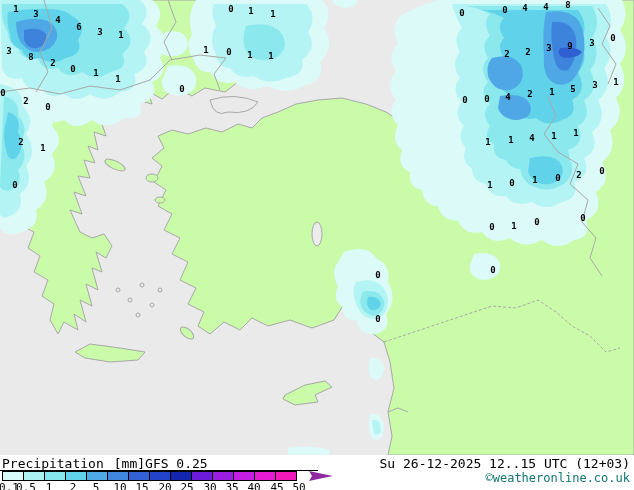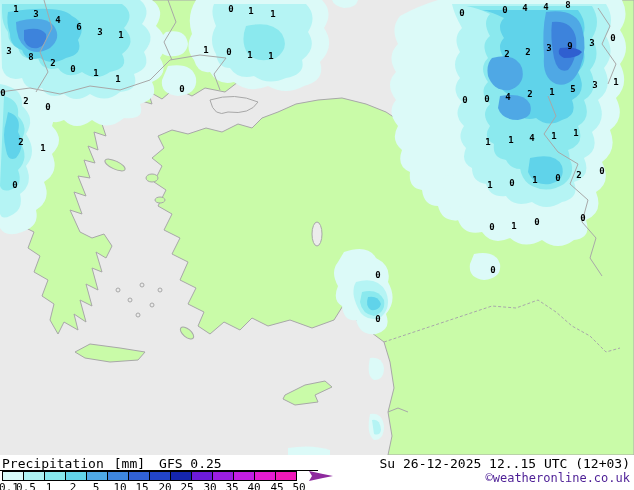--- a/index.html
+++ b/index.html
@@ -6,30 +6,30 @@
   .screen{position:relative;width:634px;height:490px;background:#fff;overflow:hidden;
           font-family:"DejaVu Sans Mono","Liberation Mono",monospace;}
   .map{position:absolute;top:0;left:0;width:634px;height:455px;}
   .map svg{display:block;}
   #map-values{position:absolute;top:0;left:0;width:634px;height:455px;pointer-events:none;}
   #map-values span{position:absolute;transform:translate(-50%,-50%);font-size:9px;font-weight:bold;
                    color:#000;line-height:1;}
   .legend{position:absolute;top:455px;left:0;width:634px;height:35px;background:#fff;}
   .legend-title{position:absolute;top:1px;left:2px;font-size:13px;color:#000;white-space:pre;}
   .legend-title .unit{margin-left:10px;}
-  .legend-title .model{margin-left:14px;}
+  .legend-title .model{margin-left:0;}
   .title-rule{position:absolute;top:15px;left:0;width:318px;height:1px;background:#000;}
   #scale-bar{position:absolute;top:16px;left:2px;height:10px;display:flex;}
   #scale-bar .seg{width:22px;height:10px;border:1px solid #000;box-sizing:border-box;margin-left:-1px;}
   #scale-bar .seg:first-child{margin-left:0;}
   #scale-arrow{position:absolute;top:16px;left:309px;}
   #scale-labels{position:absolute;top:26px;left:0;width:340px;height:10px;}
   #scale-labels span{position:absolute;top:0;transform:translateX(-50%);font-size:11px;color:#000;}
   .datetime{position:absolute;top:1px;right:4px;font-size:13px;color:#000;white-space:pre;}
-  .copyright{position:absolute;top:16px;right:4px;font-size:12px;color:#4c1d95;}
+  .copyright{position:absolute;top:16px;right:4px;font-size:12px;color:#0f766e;}
 </style>
 </head>
 <body>
 
 <div class="screen">
 
   <div class="map">
     <svg width="634" height="455" viewBox="0 0 634 455" xmlns="http://www.w3.org/2000/svg">
 
       <rect x="0" y="0" width="634" height="455" fill="var(--sea)"></rect>

